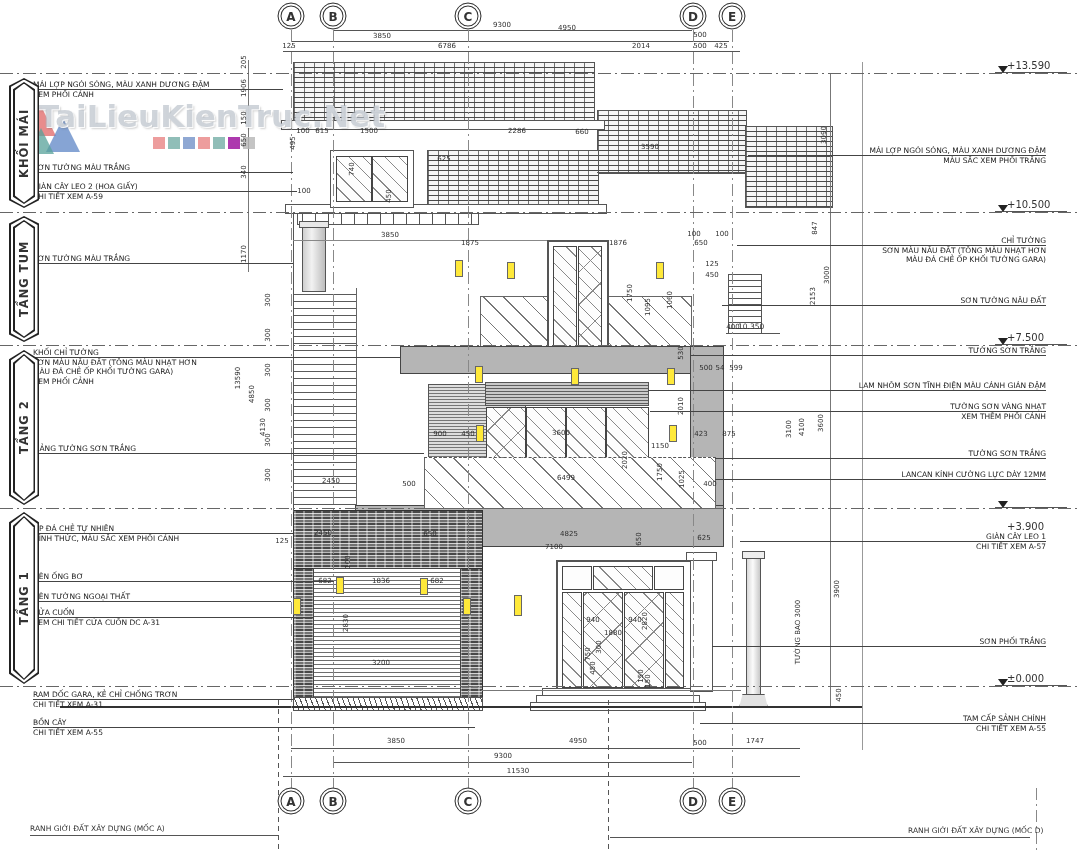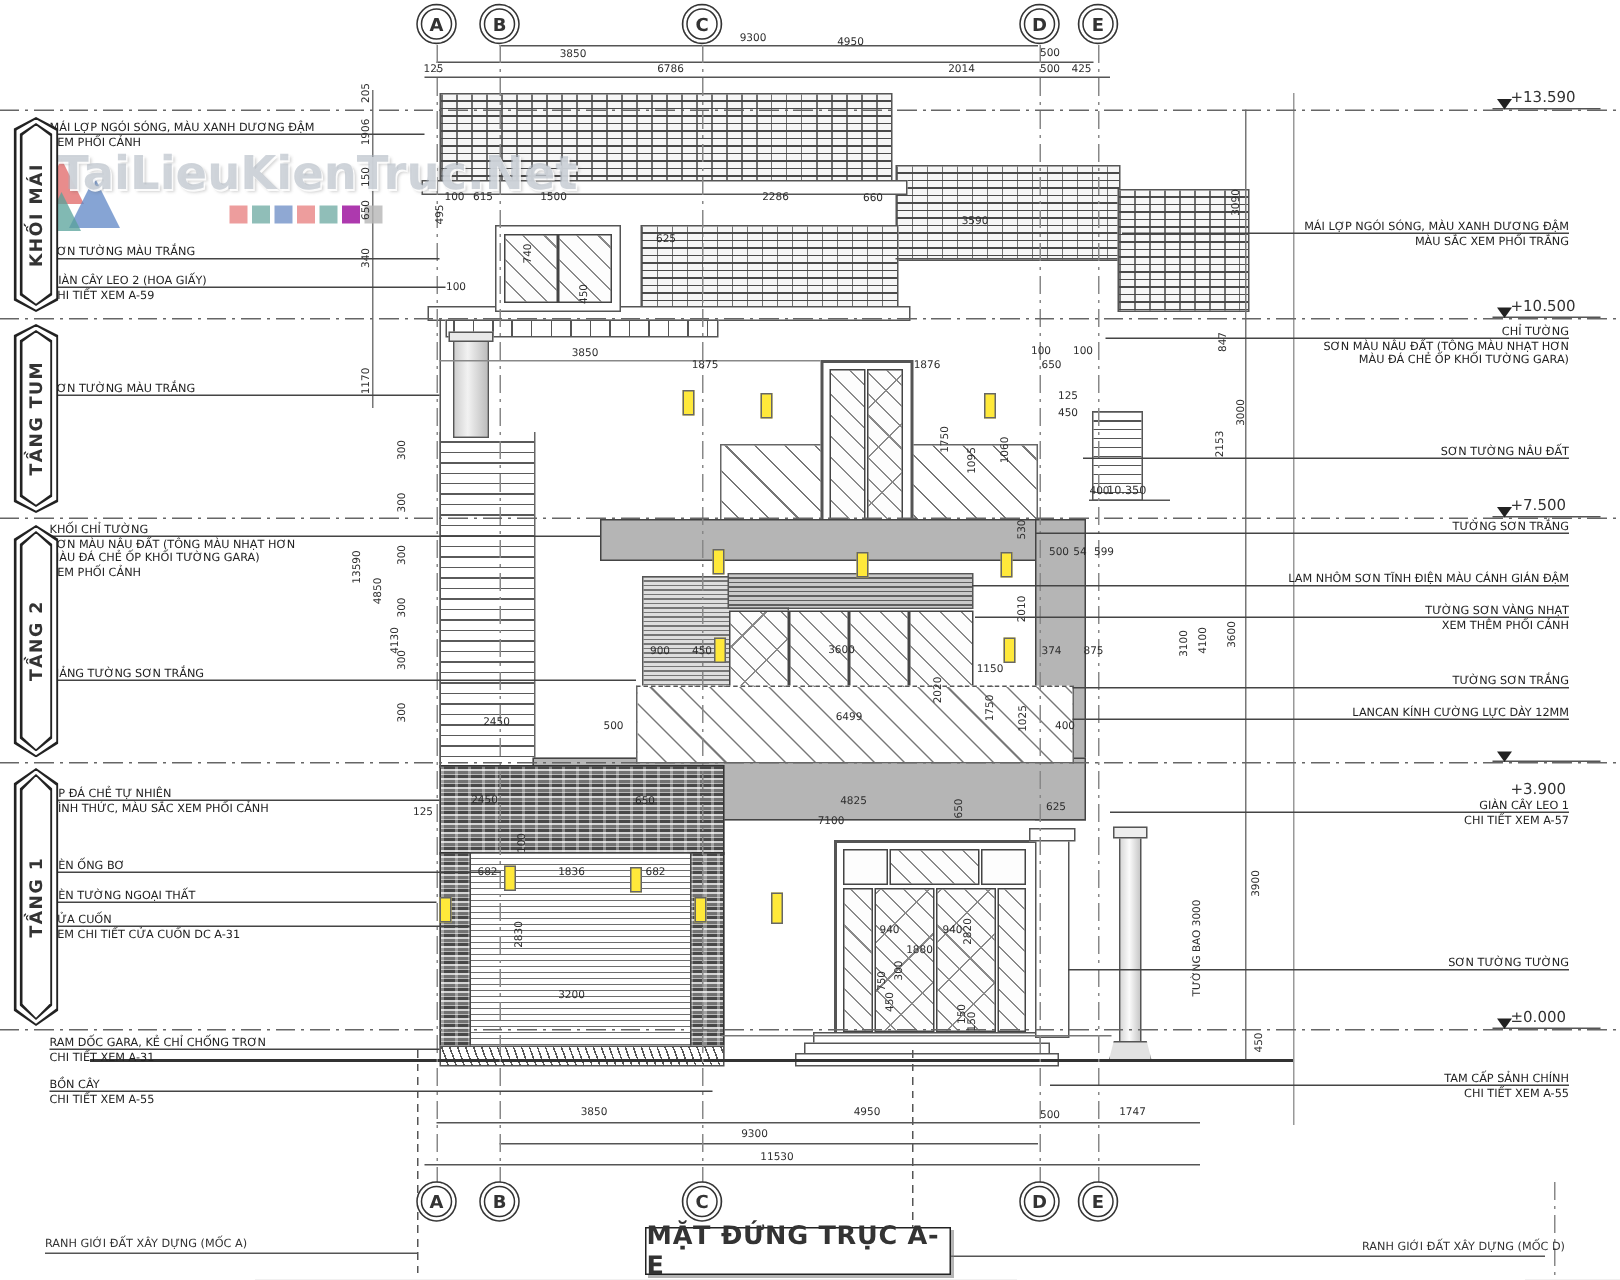--- a/index.html
+++ b/index.html
@@ -171,23 +171,20 @@
         <span class="wm-sq" style="left: 0px; top: 0px; background: rgb(232, 133, 133);"></span>
         <span class="wm-sq" style="left: 15px; top: 0px; background: rgb(116, 174, 166);"></span>
         <span class="wm-sq" style="left: 30px; top: 0px; background: rgb(115, 146, 200);"></span>
         <span class="wm-sq" style="left: 45px; top: 0px; background: rgb(232, 133, 133);"></span>
         <span class="wm-sq" style="left: 60px; top: 0px; background: rgb(116, 174, 166);"></span>
         <span class="wm-sq" style="left: 75px; top: 0px; background: rgb(152, 7, 154);"></span>
         <span class="wm-sq" style="left: 90px; top: 0px; background: rgb(181, 181, 181);"></span>
       </div>
   </div>
 
-  <div class="titlebox">
-    <span>MẶT ĐỨNG TRỤC A-E</span>
-  </div>
   <div class="footlbl" style="left:30px;top:824px;">
     <span>RANH GIỚI ĐẤT XÂY DỰNG (MỐC A)</span>
     <div class="hline" style="left:0;top:11px;width:248px;"></div>
   </div>
   <div class="footlbl" style="left:908px;top:826px;">
     <span>RANH GIỚI ĐẤT XÂY DỰNG (MỐC D)</span>
     <div class="hline" style="left:-298px;top:11px;width:420px;"></div>
   </div>
 
 <div class="vdd" style="left: 291px; top: 30px; height: 760px;"></div>
@@ -309,21 +306,21 @@
     <div class="ann" style="left: 33px; top: 718px;">
       <div>BỒN CÂY</div>
       <div>CHI TIẾT XEM A-55</div>
       <div class="ldr" style="left: 0px; top: 9px; width: 442px;"></div>
     </div>
     <div class="ann" style="right: 34px; top: 146px; text-align: right;">
       <div>MÁI LỢP NGÓI SÓNG, MÀU XANH DƯƠNG ĐẬM</div>
       <div>MÀU SẮC XEM PHỐI TRẮNG</div>
       <div class="ldr" style="right: 0px; top: 9px; width: 298px;"></div>
     </div>
-    <div class="ann" style="right: 34px; top: 216px; text-align: right;">
+    <div class="ann" style="right: 34px; top: 236px; text-align: right;">
       <div>CHỈ TƯỜNG</div>
       <div>SƠN MÀU NÂU ĐẤT (TÔNG MÀU NHẠT HƠN</div>
       <div>MÀU ĐÁ CHẺ ỐP KHỐI TƯỜNG GARA)</div>
       <div class="ldr" style="right: 0px; top: 9px; width: 309px;"></div>
     </div>
     <div class="ann" style="right: 34px; top: 296px; text-align: right;">
       <div>SƠN TƯỜNG NÂU ĐẤT</div>
       <div class="ldr" style="right: 0px; top: 9px; width: 324px;"></div>
     </div>
     <div class="ann" style="right: 34px; top: 346px; text-align: right;">
@@ -346,21 +343,21 @@
     <div class="ann" style="right: 34px; top: 470px; text-align: center;">
       <div>LANCAN KÍNH CƯỜNG LỰC DÀY 12MM</div>
       <div class="ldr" style="right: 0px; top: 9px; width: 331px;"></div>
     </div>
     <div class="ann" style="right: 34px; top: 532px; text-align: right;">
       <div>GIÀN CÂY LEO 1</div>
       <div>CHI TIẾT XEM A-57</div>
       <div class="ldr" style="right: 0px; top: 9px; width: 306px;"></div>
     </div>
     <div class="ann" style="right: 34px; top: 637px; text-align: right;">
-      <div>SƠN TƯỜNG TƯỜNG</div>
+      <div>SƠN PHỐI TRẮNG</div>
       <div class="ldr" style="right: 0px; top: 9px; width: 334px;"></div>
     </div>
     <div class="ann" style="right: 34px; top: 714px; text-align: right;">
       <div>TAM CẤP SẢNH CHÍNH</div>
       <div>CHI TIẾT XEM A-55</div>
       <div class="ldr" style="right: 0px; top: 9px; width: 346px;"></div>
     </div>
     <div class="dim" style="left: 502px; top: 25px;">9300</div>
     <div class="dim" style="left: 567px; top: 28px;">4950</div>
     <div class="dim" style="left: 382px; top: 36px;">3850</div>
@@ -408,21 +405,21 @@
     <div class="dim r" style="left: 824px; top: 135px;">3090</div>
     <div class="dim r" style="left: 681px; top: 353px;">530</div>
     <div class="dim" style="left: 706px; top: 368px;">500</div>
     <div class="dim" style="left: 720px; top: 368px;">54</div>
     <div class="dim" style="left: 736px; top: 368px;">599</div>
     <div class="dim" style="left: 440px; top: 434px; text-align: right;">900</div>
     <div class="dim" style="left: 468px; top: 434px;">450</div>
     <div class="dim" style="left: 561px; top: 433px;">3600</div>
     <div class="dim" style="left: 660px; top: 446px;">1150</div>
     <div class="dim r" style="left: 681px; top: 406px;">2010</div>
-    <div class="dim" style="left: 701px; top: 434px;">374</div>
+    <div class="dim" style="left: 701px; top: 434px;">423</div>
     <div class="dim" style="left: 729px; top: 434px;">875</div>
     <div class="dim" style="left: 331px; top: 481px;">2450</div>
     <div class="dim" style="left: 409px; top: 484px;">500</div>
     <div class="dim" style="left: 566px; top: 478px;">6499</div>
     <div class="dim r" style="left: 625px; top: 460px;">2020</div>
     <div class="dim r" style="left: 660px; top: 472px;">1750</div>
     <div class="dim r" style="left: 682px; top: 479px;">1025</div>
     <div class="dim" style="left: 710px; top: 484px;">400</div>
     <div class="dim r" style="left: 821px; top: 423px;">3600</div>
     <div class="dim r" style="left: 789px; top: 429px;">3100</div>

